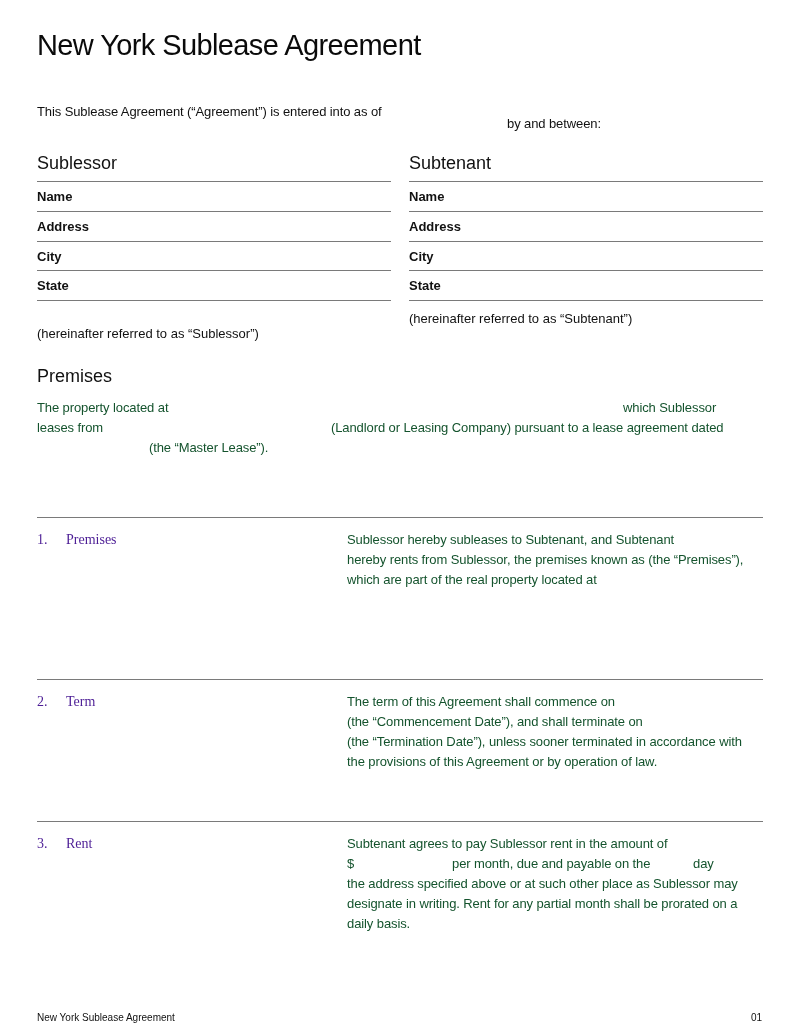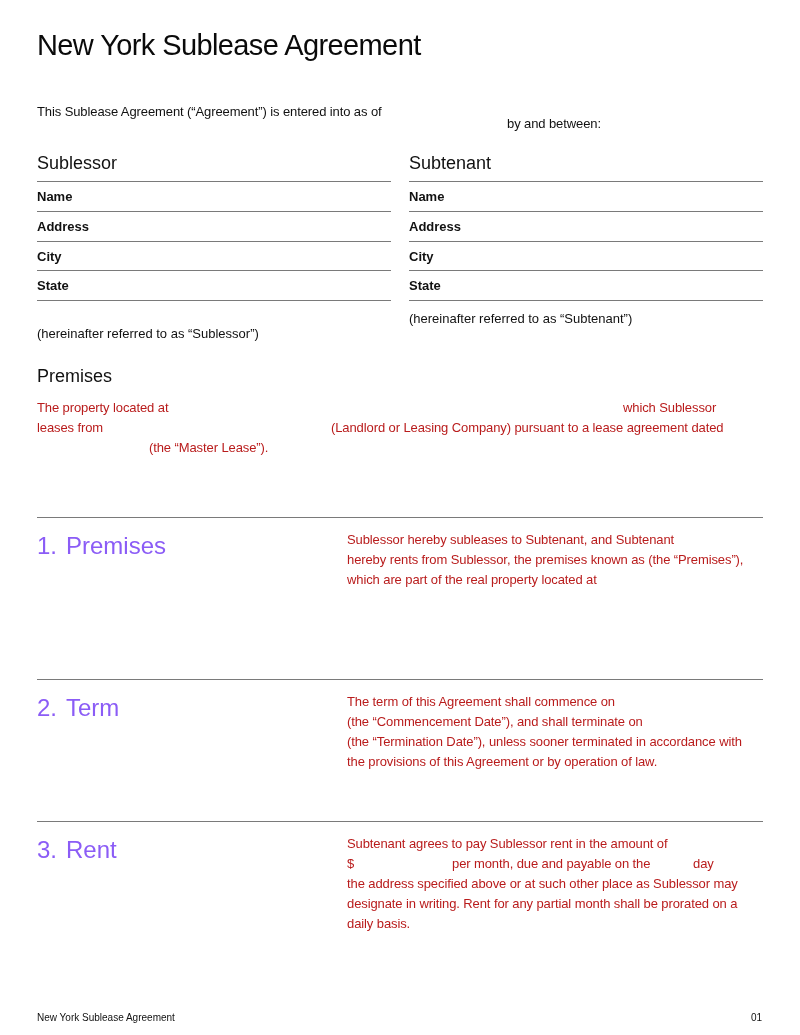--- a/index.html
+++ b/index.html
@@ -8,22 +8,22 @@
     font-family: "Liberation Sans", sans-serif; color: #111111;
   }
   .abs { position: absolute; }
   .title { left: 37px; top: 29px; font-size: 29px; letter-spacing: -0.6px; color: #0a0a0a; white-space: nowrap; }
   .intro { top: 104px; font-size: 13px; white-space: nowrap; letter-spacing: -0.1px; }
   .party-head { top: 153px; font-size: 18px; color: #111; white-space: nowrap; }
   .hline { height: 1px; background: #7a7a7a; }
   .field-label { font-size: 13px; font-weight: bold; white-space: nowrap; color: #111; }
   .note { font-size: 13px; white-space: nowrap; color: #111; }
   .section-head { font-size: 18px; color: #111; white-space: nowrap; }
-  .body-text { font-size: 13px; line-height: 20px; color: #b91c1c; white-space: nowrap; letter-spacing: -0.1px; }
-  .num-head { font-size: 24px; color: #8b5cf6; white-space: nowrap; }
+  .body-text { font-size: 13px; line-height: 20px; color: #14532d; white-space: nowrap; letter-spacing: -0.1px; }
+  .num-head { font-size: 14px; color: #4c1d95; white-space: nowrap; font-family: Liberation Serif, serif; }
   .num-head .n { display: inline-block; width: 29px; }
   .footer { font-size: 10px; color: #111; white-space: nowrap; }
 </style>
 </head>
 <body>
 
 <div class="abs title">New York Sublease Agreement</div>
 
 <div class="abs intro" style="left:37px;">This Sublease Agreement (“Agreement”) is entered into as of</div>
 <div class="abs" style="left:400px; top:100px; width:100px; height:20px;"></div>

